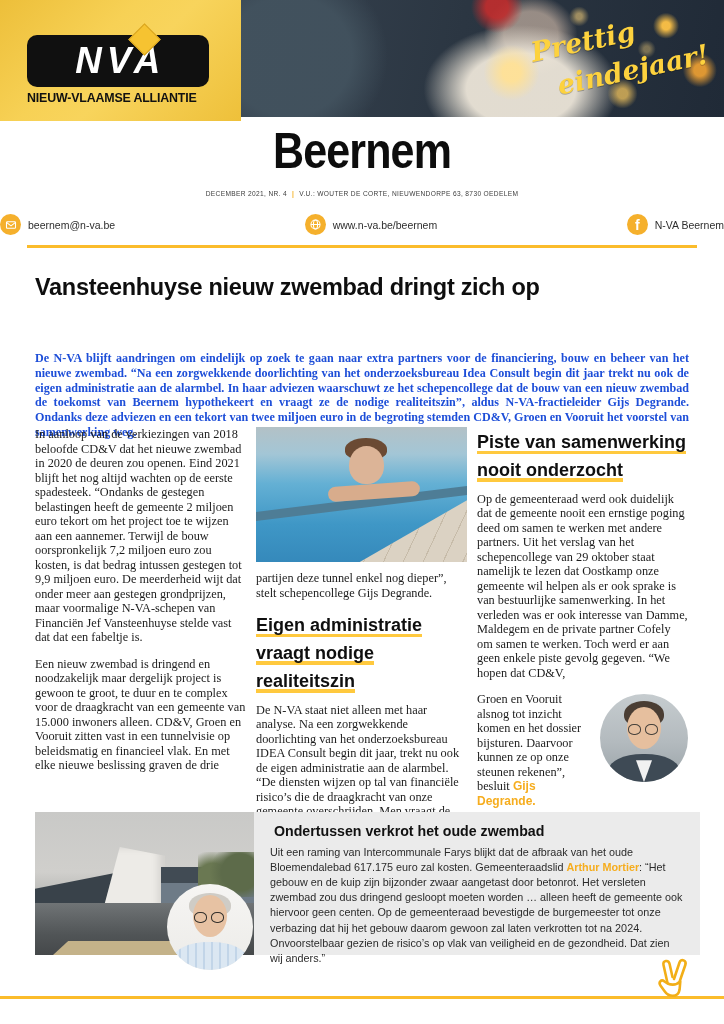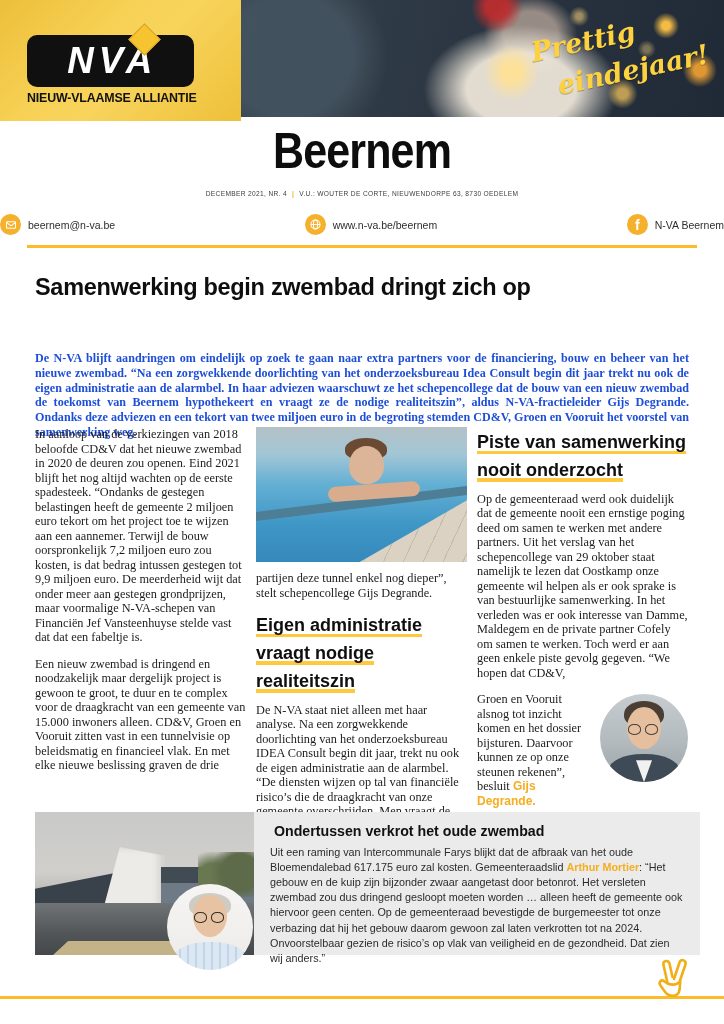--- a/index.html
+++ b/index.html
@@ -2,21 +2,21 @@
 <html lang="nl"><head>
 <meta charset="utf-8">
 <style>
   html,body{margin:0;padding:0;background:#888;}
   .page{position:relative;width:724px;height:1024px;background:#fff;overflow:hidden;
         font-family:"Liberation Sans",sans-serif;color:#1a1a1a;margin:0 auto;}
 
   
   .brand-panel{position:absolute;left:0;top:0;width:241px;height:121px;
     background:linear-gradient(135deg,#edbf3a 0%,#f7d155 38%,#f8d45c 55%,#eec03a 100%);}
-  .logo-box{position:absolute;left:27px;top:35px;width:167px;height:52px;background:#101010;
+  .logo-box{position:absolute;left:27px;top:35px;width:182px;height:52px;background:#101010;
     border-radius:10px;display:flex;align-items:center;justify-content:center;}
   .logo-letters{color:#fff;font-weight:800;font-style:italic;font-size:36px;letter-spacing:5px;
     transform:scaleX(1.02);line-height:1;padding-left:4px;}
   .logo-diamond{position:absolute;left:106px;top:-7px;width:21px;height:21px;background:#f6c331;
     transform:rotate(45deg);border:1px solid #d9a51f;}
   .brand-tagline{position:absolute;left:27px;top:90px;width:200px;font-size:13.5px;font-weight:700;
     letter-spacing:-0.2px;transform:scaleX(0.92);transform-origin:left;white-space:nowrap;color:#111;}
 
   .header-photo{position:absolute;left:241px;top:0;width:483px;height:117px;background-color:#27313d;
     background-image:
@@ -187,21 +187,21 @@
     </div>
     <div class="contact">
       <span class="cicon">
           <span class="fb-f">f</span>
         </span>
       <span>N-VA Beernem</span>
     </div>
   </div>
   <div class="rule-top"></div>
 
-  <h1 class="headline">Samenwerking begin zwembad dringt zich op</h1>
+  <h1 class="headline">Vansteenhuyse nieuw zwembad dringt zich op</h1>
   <p class="intro">De N-VA blijft aandringen om eindelijk op zoek te gaan naar extra partners voor de financiering, bouw en beheer van het nieuwe zwembad. “Na een zorgwekkende doorlichting van het onderzoeksbureau Idea Consult begin dit jaar trekt nu ook de eigen administratie aan de alarmbel. In haar adviezen waarschuwt ze het schepencollege dat de bouw van een nieuw zwembad de toekomst van Beernem hypothekeert en vraagt ze de nodige realiteitszin”, aldus N-VA-fractieleider Gijs Degrande. Ondanks deze adviezen en een tekort van twee miljoen euro in de begroting stemden CD&amp;V, Groen en Vooruit het voorstel van samenwerking weg.</p>
 
   <div class="cols">
     <div class="col">
       <p>In aanloop van de verkiezingen van 2018 beloofde CD&amp;V dat het nieuwe zwembad in 2020 de deuren zou openen. Eind 2021 blijft het nog altijd wachten op de eerste spadesteek. “Ondanks de gestegen belastingen heeft de gemeente 2 miljoen euro tekort om het project toe te wijzen aan een aannemer. Terwijl de bouw oorspronkelijk 7,2 miljoen euro zou kosten, is dat bedrag intussen gestegen tot 9,9 miljoen euro. De meerderheid wijt dat onder meer aan gestegen grondprijzen, maar voormalige N-VA-schepen van Financiën Jef Vansteenhuyse stelde vast dat dat een fabeltje is.</p>
       <p>Een nieuw zwembad is dringend en noodzakelijk maar dergelijk project is gewoon te groot, te duur en te complex voor de draagkracht van een gemeente van 15.000 inwoners alleen. CD&amp;V, Groen en Vooruit zitten vast in een tunnelvisie op beleidsmatig en financieel vlak. En met elke nieuwe beslissing graven de drie</p>
     </div>
     <div class="col">
       <div class="pool-photo">
         <span class="pool-deck"></span>

